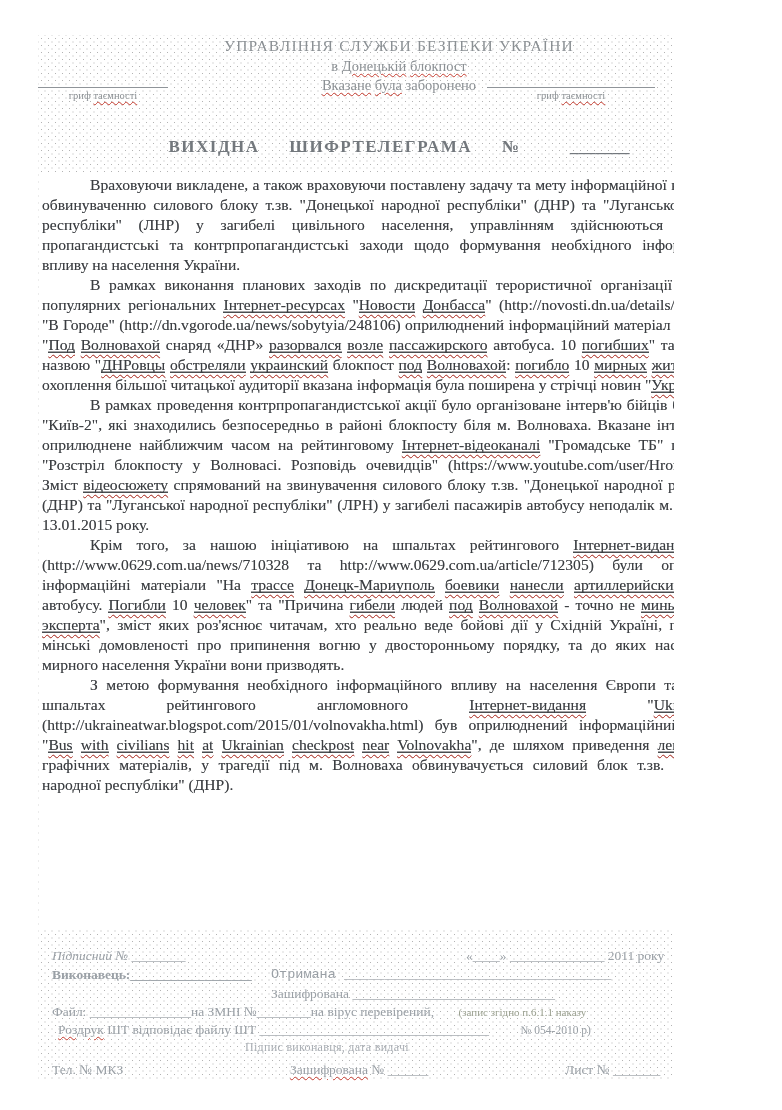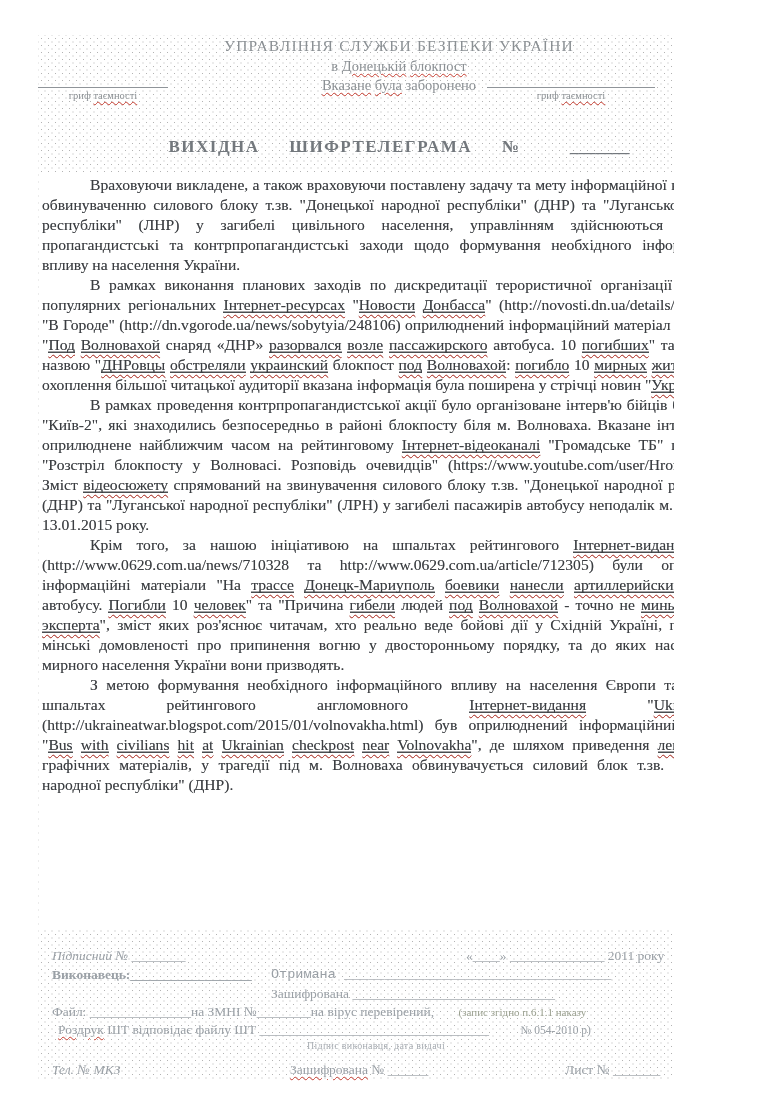--- a/index.html
+++ b/index.html
@@ -57,23 +57,23 @@
   .footer .fitem{position:absolute;white-space:nowrap;}
   .f-r1l{left:10px;top:5px;font-style:italic;}
   .f-r1r{left:424px;top:5px;}
   .f-r2l{left:10px;top:24px;font-weight:bold;}
   .f-r2r{left:229px;top:24px;font-family:Liberation Mono, monospace;}
   .f-r3 {left:229px;top:43px;}
   .f-r4 {left:10px;top:61px;}
   .f-r4 .note{font-size:11px;color:var(--note-text);margin-left:21px;}
   .f-r5 {left:0;top:79px;margin-left:16px;}
   .f-r5 .note{font-size:11.5px;margin-left:28px;}
-  .f-cap{left:219px;top:97px;width:230px;text-align:center;font-size:10px;
+  .f-cap{left:203px;top:97px;width:230px;font-size:12px;
          color:#a8adb3;letter-spacing:0.3px;}
-  .f-r6l{left:10px;top:119px;font-style:italic;}
+  .f-r6l{left:10px;top:119px;}
   .f-r6m{left:248px;top:119px;}
   .f-r6r{left:523px;top:119px;}
 </style>
 </head>
 <body>
 
 <div class="page">
   <div class="doc">
     <div class="white-block"></div>
 

